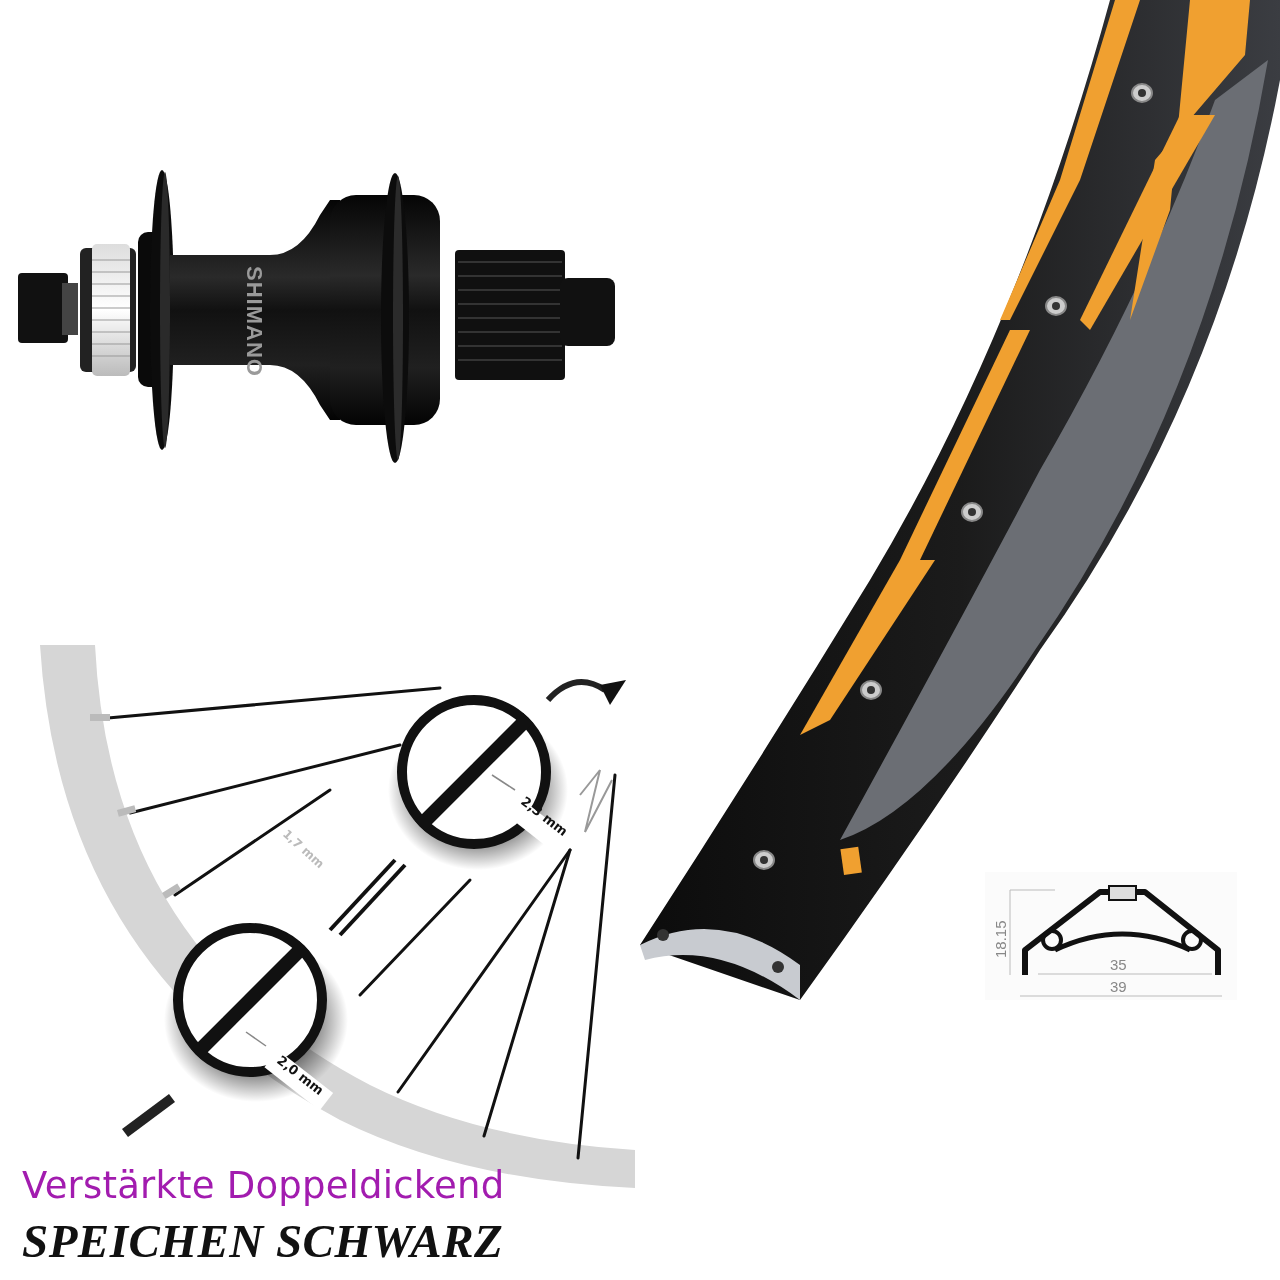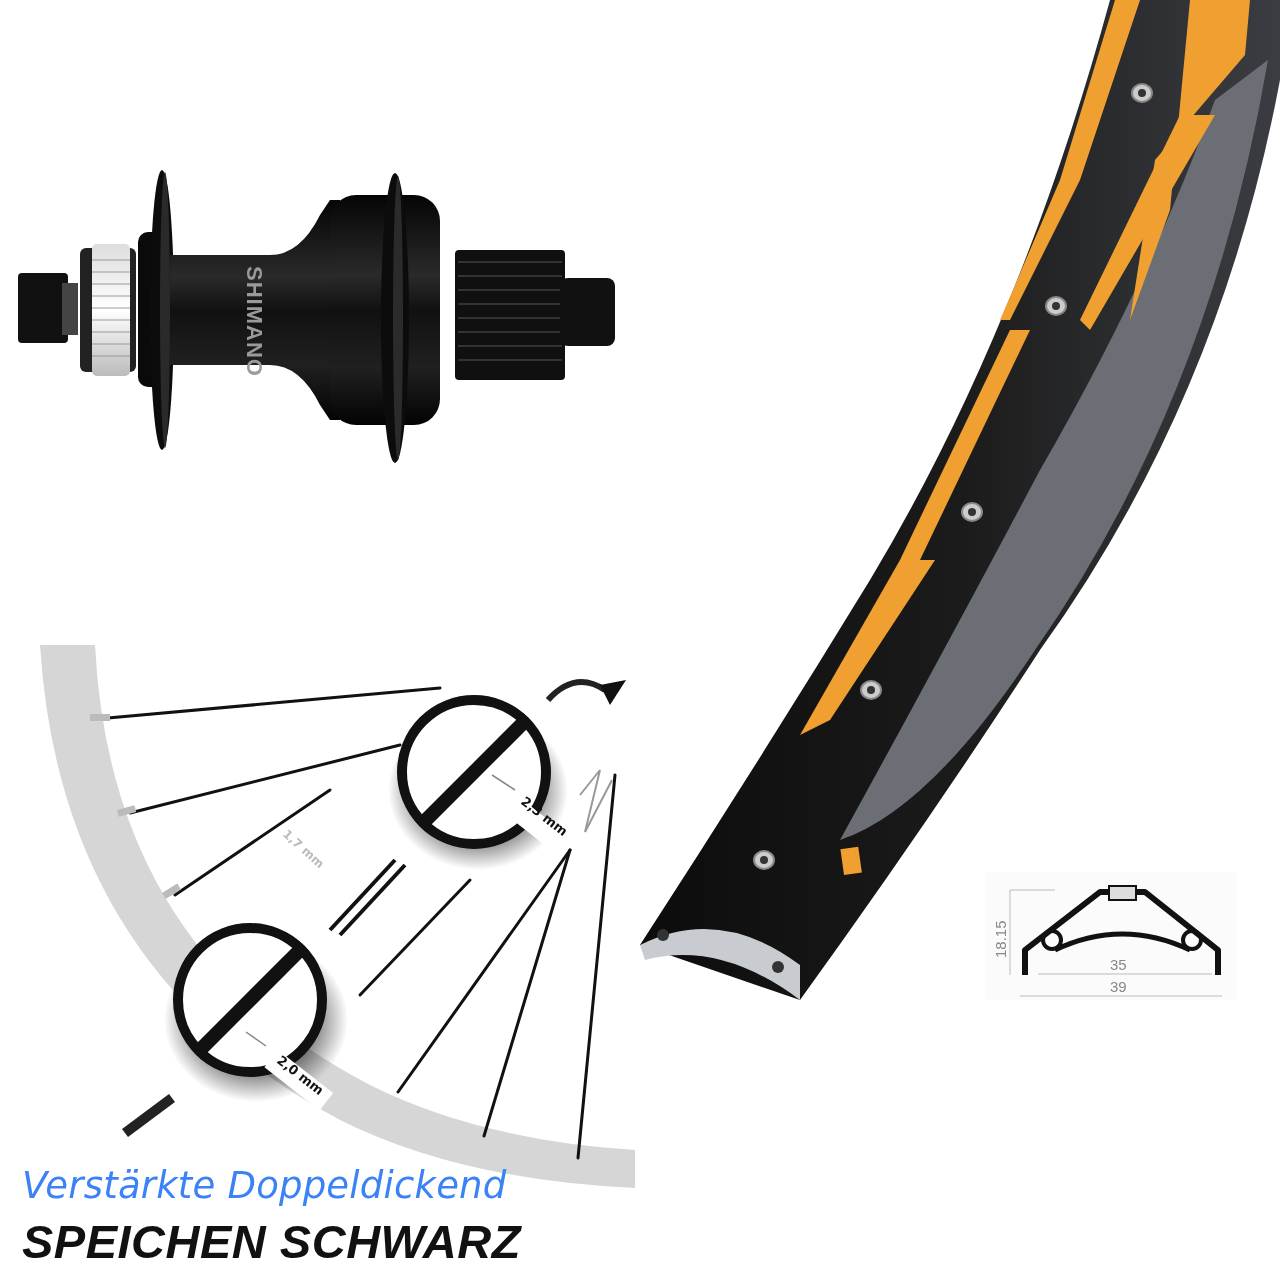--- a/index.html
+++ b/index.html
@@ -1,19 +1,19 @@
 <!DOCTYPE html>
 <html><head>
 <meta charset="utf-8">
 <style>
   html,body{margin:0;padding:0;background:#ffffff;}
   body{width:1280px;height:1280px;position:relative;overflow:hidden;font-family:"DejaVu Sans","Liberation Sans",sans-serif;}
   .layer{position:absolute;left:0;top:0;width:1280px;height:1280px;}
-  .caption-1{position:absolute;left:22px;top:1164px;font-family:"DejaVu Sans",sans-serif;font-size:37px;color:#3b82f6;letter-spacing:0.2px;white-space:nowrap;font-style:italic;}
-  .caption-2{position:absolute;left:22px;top:1214px;font-family:Liberation Sans, sans-serif;font-weight:bold;font-style:italic;font-size:47px;color:#111;white-space:nowrap;letter-spacing:0.5px;}
+  .caption-1{position:absolute;left:22px;top:1164px;font-family:"DejaVu Sans",sans-serif;font-size:37px;color:#a21caf;letter-spacing:0.2px;white-space:nowrap;}
+  .caption-2{position:absolute;left:22px;top:1214px;font-family:Liberation Serif, serif;font-weight:bold;font-style:italic;font-size:47px;color:#111;white-space:nowrap;letter-spacing:0.5px;}
   .dim-label{font-family:"DejaVu Sans",sans-serif;font-weight:bold;fill:#111;}
   .profile-label{font-family:"Liberation Sans",sans-serif;fill:#888;}
   .hub-brand{font-family:"Liberation Sans",sans-serif;font-weight:bold;fill:#9a9a9a;letter-spacing:1px;}
 </style>
 </head>
 <body>
 
 <svg class="layer" viewBox="0 0 1280 1280" width="1280" height="1280">
   <defs>
     <linearGradient id="hubBody" x1="0" y1="0" x2="0" y2="1">

